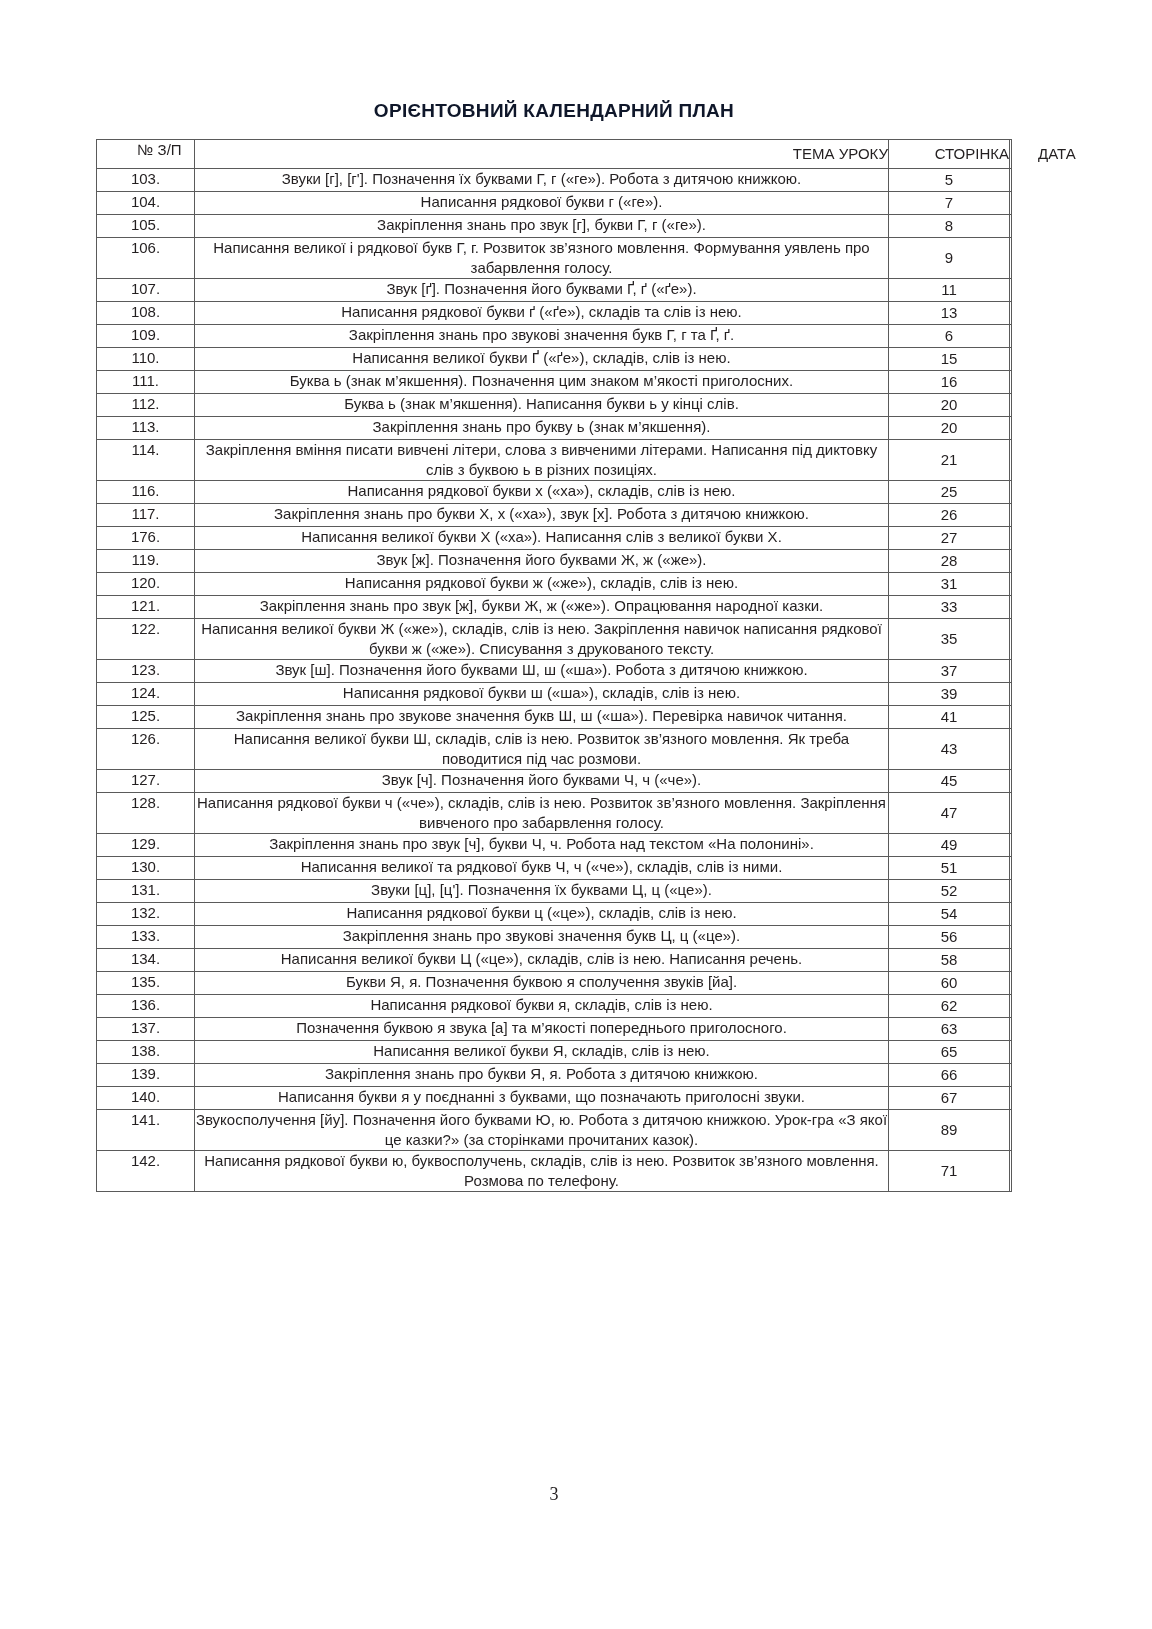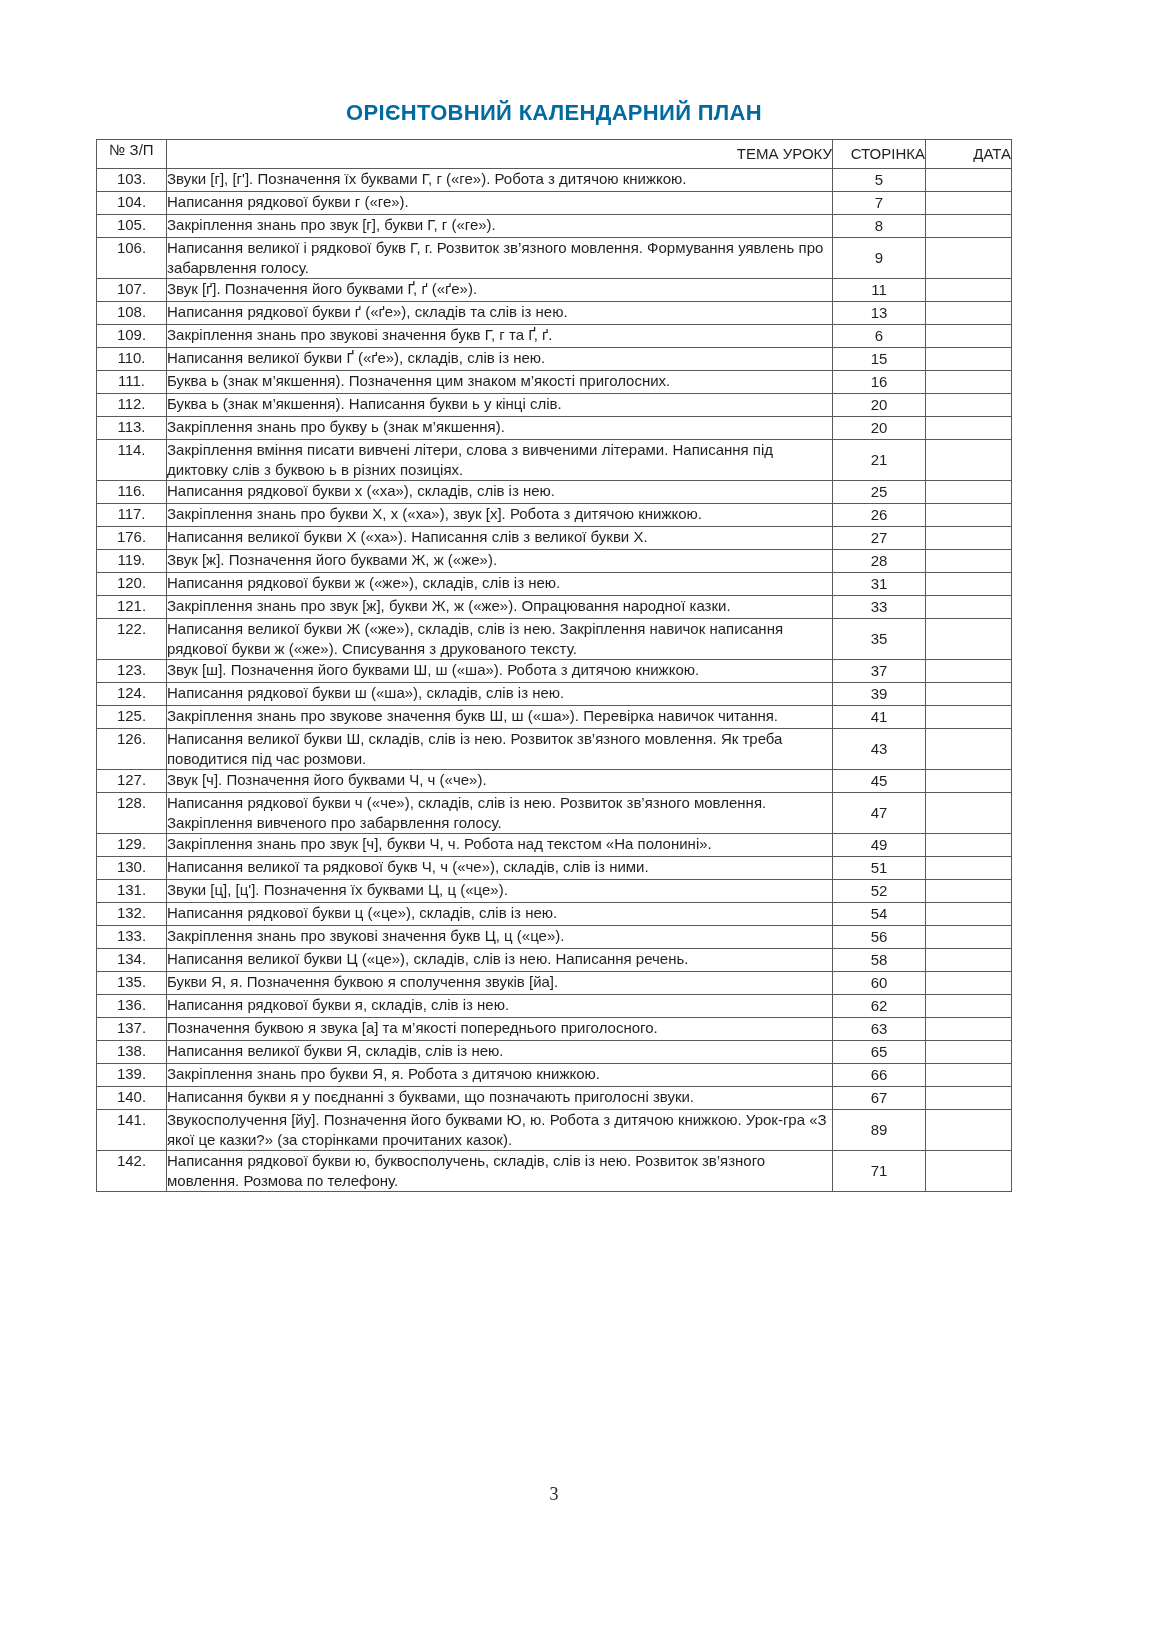--- a/index.html
+++ b/index.html
@@ -2,40 +2,40 @@
 <html><head>
   <meta charset="utf-8">
   <style>
     html, body { margin: 0; padding: 0; background: #ffffff; }
     body {
       width: 1152px; height: 1629px; position: relative; overflow: hidden;
       font-family: "Liberation Sans", sans-serif; color: #231f20;
     }
     .title {
       position: absolute; left: 0; top: 100px; width: 1108px; text-align: center;
-      font-family: "Liberation Sans", sans-serif; font-weight: bold; font-size: 22px;
-      letter-spacing: 0.3px; color: #0369a1;
+      font-family: "Liberation Sans", sans-serif; font-weight: bold; font-size: 19px;
+      letter-spacing: 0.3px; color: #0f172a;
     }
     table.plan {
       position: absolute; left: 96px; top: 139px; width: 916px;
       border-collapse: collapse; table-layout: fixed;
       font-size: 15px; line-height: 20px;
     }
     table.plan th, table.plan td {
       border: 1.5px solid #5a5a5a; padding: 0;
     }
     table.plan th {
-      font-weight: normal; height: 28px; font-size: 15px;
+      font-weight: normal; height: 28px; font-size: 15px; padding-left: 28px;
     }
     th.c-num, td.c-num { width: 69px; text-align: center; vertical-align: top; }
     th.c-topic { width: 665px; text-align: right; }
     th.c-page { width: 92px; font-size: 13px; text-align: right; }
     th.c-date { width: auto; text-align: right; font-size: 16px; }
     td.c-num { padding-top: 3px; }
-    td.c-topic { padding: 3px 6px 3px 7px; text-align: left; vertical-align: top; }
+    td.c-topic { padding: 3px 6px 3px 7px; text-align: center; vertical-align: top; }
     td.c-page { text-align: center; vertical-align: middle; }
     td.c-date { }
     tr.row td { height: 22px; }
     .page-number {
       position: absolute; left: 0; width: 1108px; top: 1484px; text-align: center;
       font-family: "Liberation Serif", serif; font-size: 18px; color: #231f20;
     }
   </style>
 </head>
 <body>

